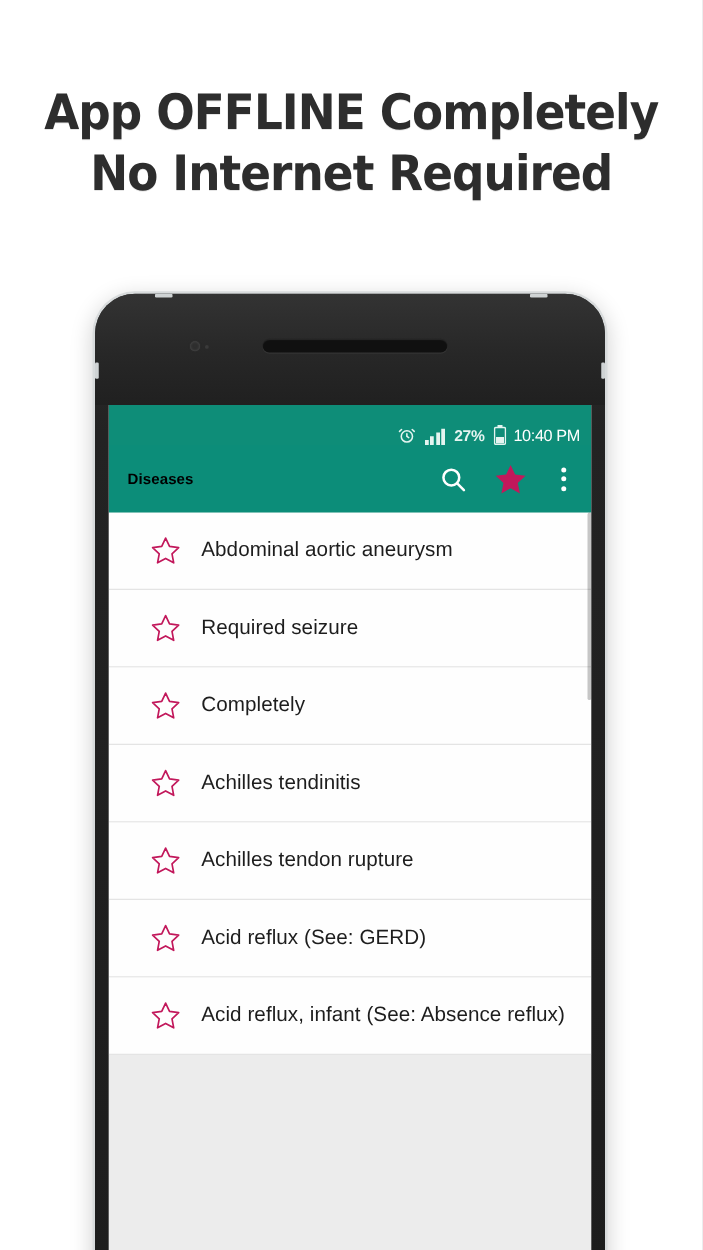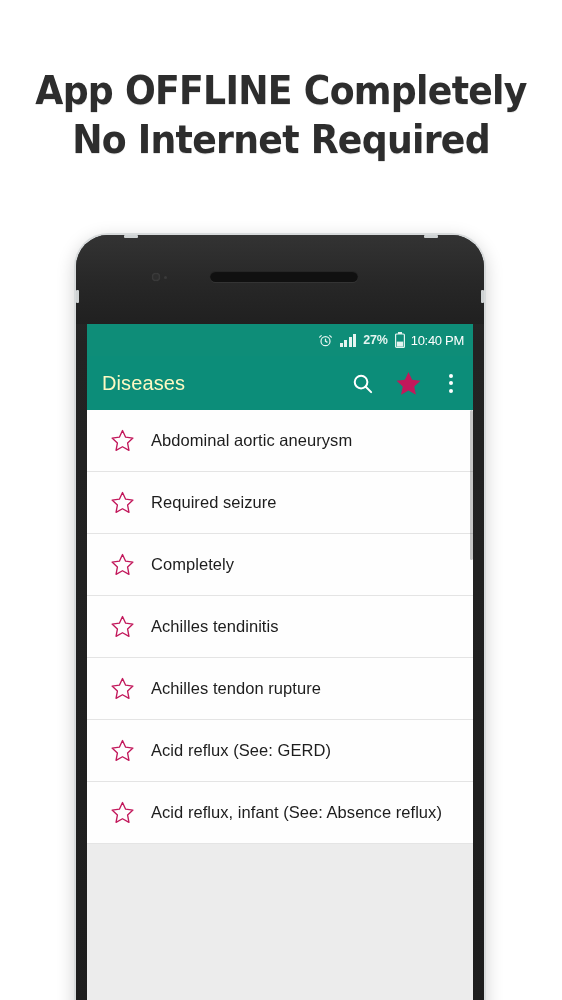--- a/index.html
+++ b/index.html
@@ -120,21 +120,21 @@
     background: #ffffff;
     overflow: hidden;
   }
 
   
   .statusbar {
     position: relative;
     height: 32px;
     background: #0e8d78;
     display: flex;
-    align-items: center;
+    align-items: flex-end;
     justify-content: flex-end;
     padding-right: 9px;
     gap: 7px;
     color: #e9f7f4;
   }
   .sb-icon { display: flex; align-items: center; }
   .sb-batt-pct {
     font-size: 12.5px;
     font-weight: bold;
     letter-spacing: -0.2px;
@@ -156,23 +156,23 @@
   
   .appbar {
     position: relative;
     height: 54px;
     background: #0c8d79;
     display: flex;
     align-items: center;
     padding: 0 14px 0 15px;
   }
   .appbar-title {
-    color: #fef9c3;
-    font-size: 20px;
-    font-weight: normal;
+    color: #000000;
+    font-size: 12px;
+    font-weight: bold;
     letter-spacing: 0.1px;
     flex: 1;
   }
   .appbar-actions { display: flex; align-items: center; gap: 21px; }
   .action-btn { display: flex; align-items: center; justify-content: center; cursor: pointer; }
   .overflow-dots { display: flex; flex-direction: column; gap: 3.5px; padding: 0 6px; }
   .overflow-dots span {
     display: block; width: 4px; height: 4px;
     border-radius: 50%; background: #ffffff;
   }
@@ -181,21 +181,21 @@
   .list {
     background: #ececec;
     height: 604px;
     overflow: hidden;
   }
   .list-item {
     display: flex;
     align-items: center;
     background: #fefefe;
     border-bottom: 1px solid #e4e4e4;
-    padding: 0 10px 0 14px;
+    padding: 0 10px 0 24px;
     min-height: 62px;
     cursor: pointer;
   }
   .item-star {
     width: 42px;
     flex: 0 0 42px;
     display: flex;
     align-items: center;
     justify-content: center;
   }

